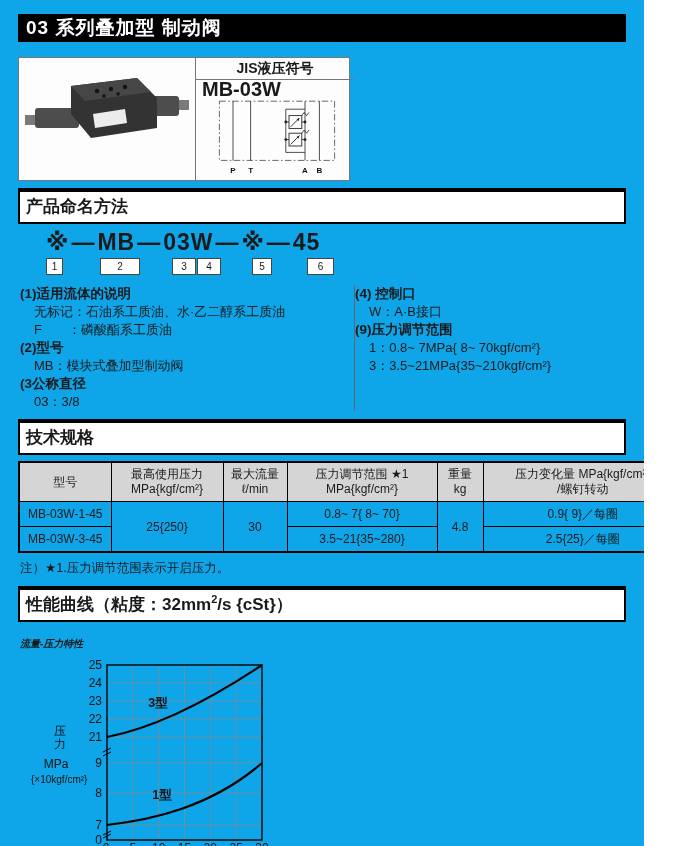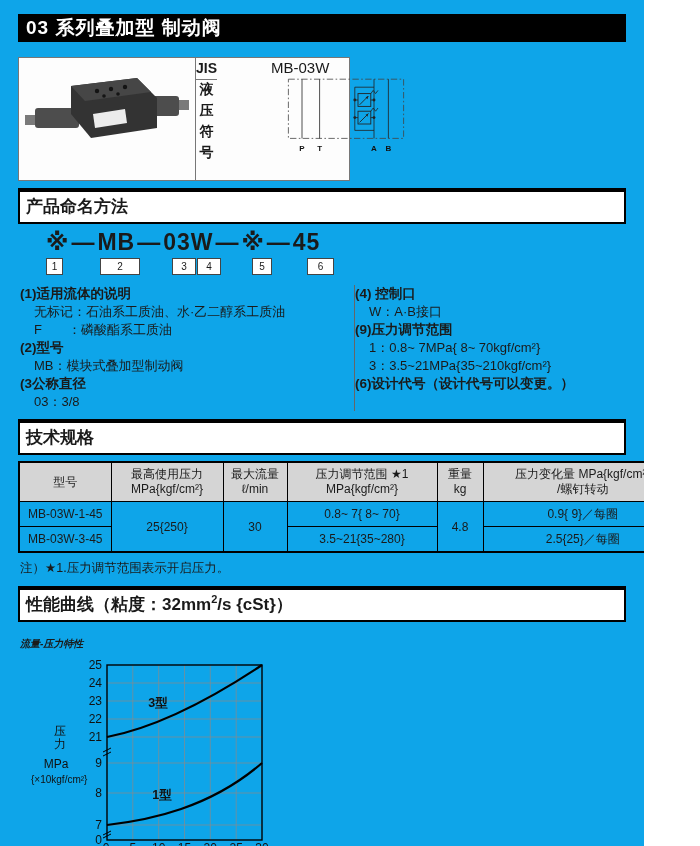--- a/index.html
+++ b/index.html
@@ -10,27 +10,27 @@
   }
   .title-bar{
     margin:14px 18px 15px 18px;height:28px;background:#000;color:#fff;
     font-size:19px;font-weight:bold;line-height:28px;padding-left:8px;letter-spacing:1px;
   }
   .figure-row{
     margin-left:18px;width:330px;height:122px;border:1px solid #777;
     display:flex;background:#fdfdfd;
   }
   .photo-cell{width:176px;border-right:1px solid #777;position:relative;}
-  .symbol-cell{flex:1;display:flex;gap:48px;}
+  .symbol-cell{flex:1;display:flex;flex-direction:column;}
   .symbol-header{
     height:21px;border-bottom:1px solid #777;text-align:center;
     font-weight:bold;font-size:14px;line-height:21px;
   }
   .symbol-body{padding:1px 2px 0 6px;}
-  .symbol-model{font-weight:normal;font-size:15px;line-height:17px;}
+  .symbol-model{font-weight:bold;font-size:20px;line-height:17px;}
   .section-head{
     margin:7px 18px 0 18px;border:2px solid #000;border-top:4px solid #000;
     font-size:17px;font-weight:bold;padding:3px 6px 4px 6px;background:#fff;
   }
   .section-head sup{font-size:11px;}
   .naming-code-block{position:relative;height:48px;margin-top:5px;}
   .code-line{
     position:absolute;left:46px;top:0;font-size:23px;font-weight:bold;
     letter-spacing:1px;display:flex;gap:2px;line-height:26px;
   }
@@ -153,21 +153,20 @@
       <div class="desc-line">MB：模块式叠加型制动阀</div>
       <div class="desc-heading">(3公称直径</div>
       <div class="desc-line">03：3/8</div>
     </div>
     <div class="desc-col right">
       <div class="desc-heading">(4) 控制口</div>
       <div class="desc-line">W：A·B接口</div>
       <div class="desc-heading">(9)压力调节范围</div>
       <div class="desc-line">1：0.8~ 7MPa{ 8~ 70kgf/cm²}</div>
       <div class="desc-line">3：3.5~21MPa{35~210kgf/cm²}</div>
-      <div class="desc-heading">(6)设计代号（设计代号可以变更。）</div>
     </div>
   </div>
 
   <div class="section-head">技术规格</div>
 
   <table class="spec-table">
     <colgroup>
       <col style="width:92px">
         <col style="width:112px">
         <col style="width:64px">

